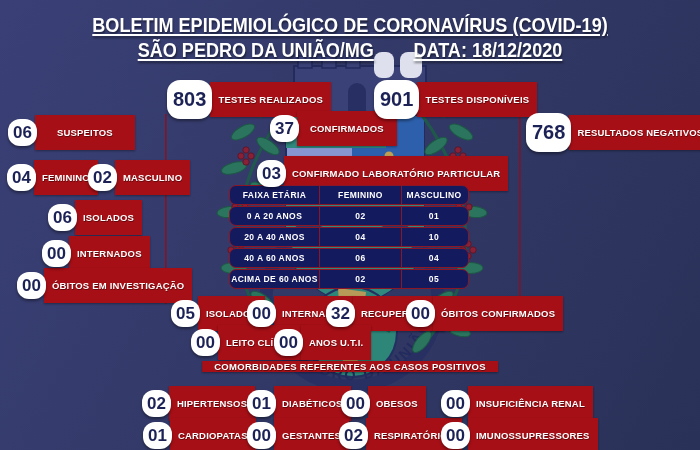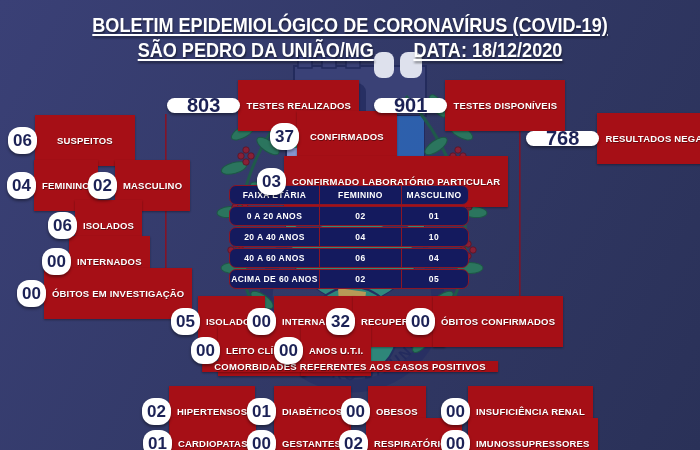--- a/index.html
+++ b/index.html
@@ -26,24 +26,24 @@
 
   
   .stat { position:absolute; display:flex; align-items:center; }
   .pill {
     background:#ffffff; color:#1c2256; font-weight:bold;
     display:inline-flex; align-items:center; justify-content:center;
     border-radius:12px; box-shadow:0 2px 3px rgba(0,0,0,.4);
     position:relative; z-index:2;
   }
   .p2 { min-width:27px; height:27px; font-size:17px; padding:0 5px; border-radius:12px; }
-  .p3 { min-width:42px; height:15px; font-size:20px; padding:0 20px; border-radius:13px; }
+  .p3 { min-width:42px; height:39px; font-size:20px; padding:0 6px; border-radius:13px; }
   .tag {
     background:#a60f16; color:#ffffff; font-weight:bold; font-size:9.5px;
-    letter-spacing:.2px; white-space:nowrap; padding:20px 8px; margin-left:-2px;
+    letter-spacing:.2px; white-space:nowrap; padding:12px 8px; margin-left:-2px;
     box-shadow:0 1px 2px rgba(0,0,0,.35); text-shadow:.5px .5px .5px rgba(0,0,0,.4);
     display:inline-flex; align-items:center;
   }
   .tag.center { justify-content:center; text-align:center; }
 
   
   #st-realizados   { left:167px; top:80px; }
   #st-disponiveis  { left:374px; top:80px; }
   #st-suspeitos    { left:8px;   top:115px; }
   #st-suspeitos .tag { min-width:100px; }

